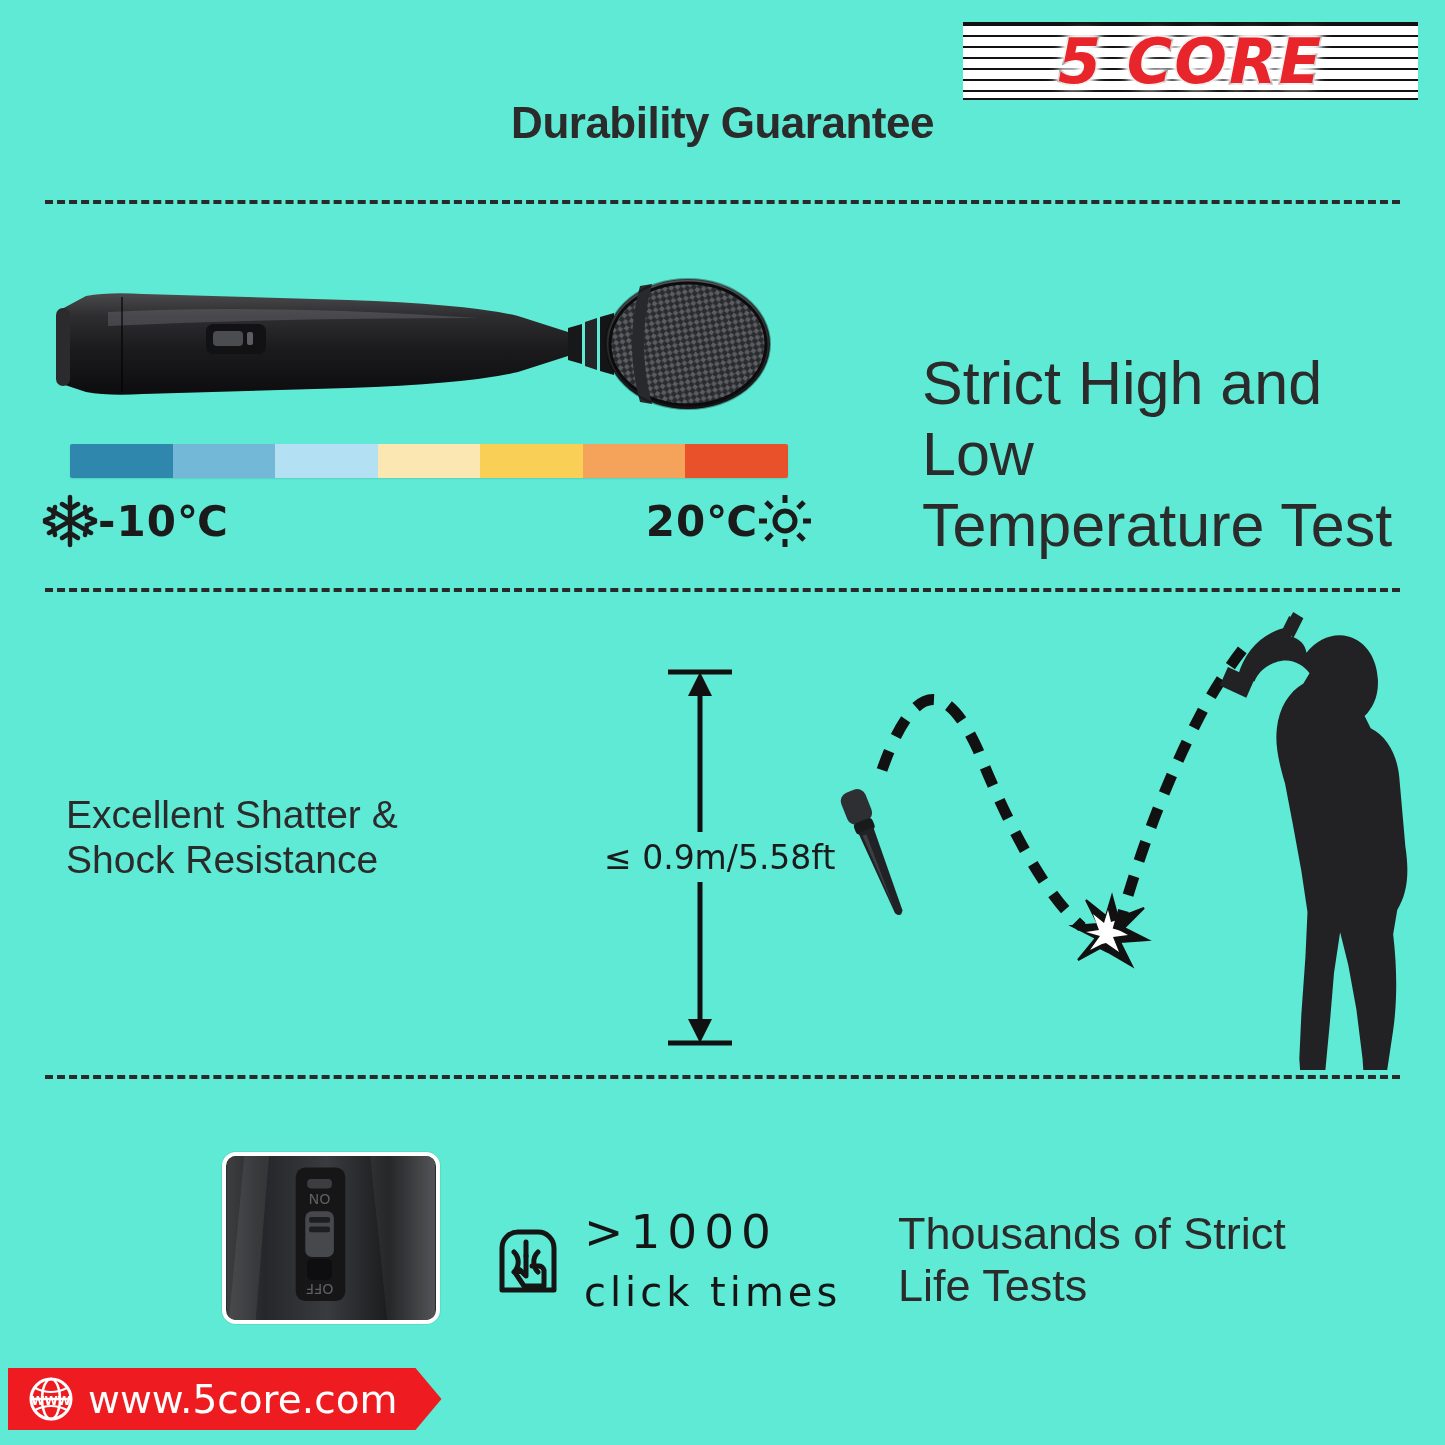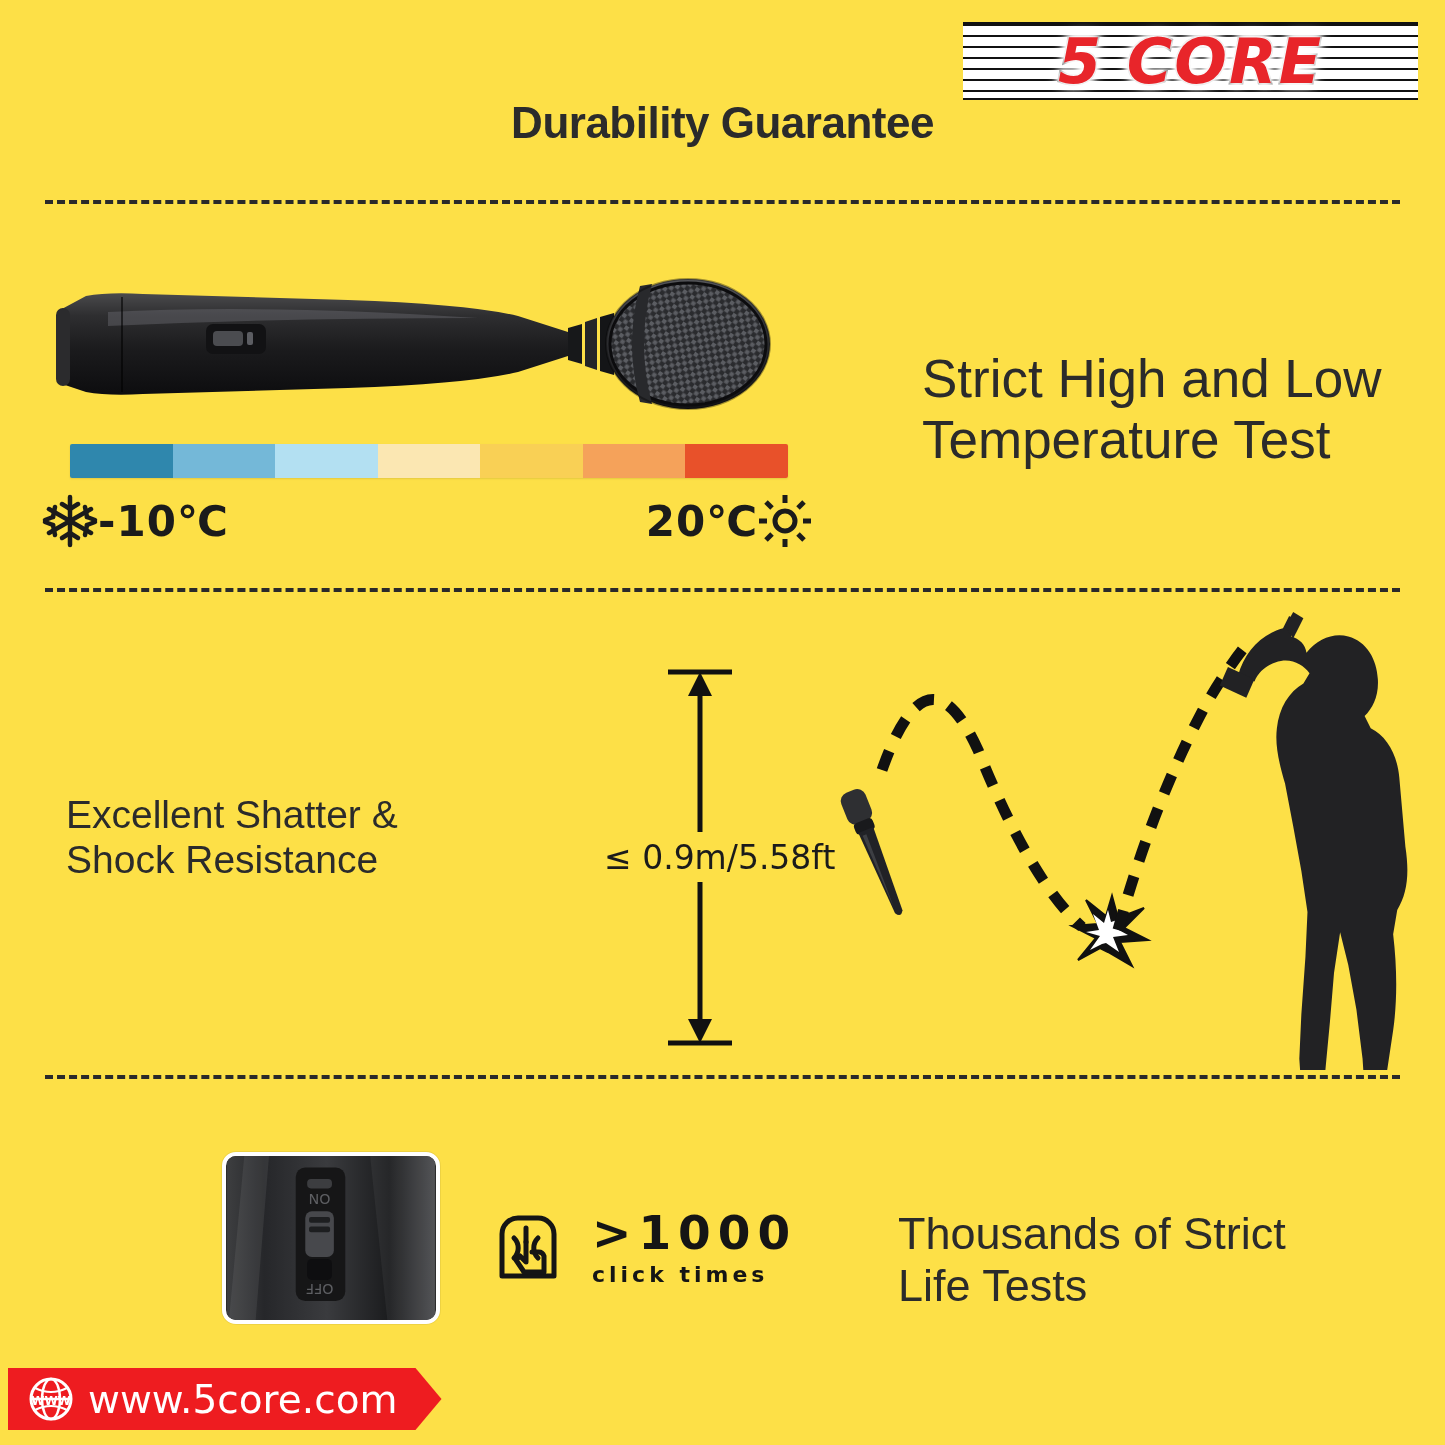--- a/index.html
+++ b/index.html
@@ -6,21 +6,21 @@
   * { box-sizing: border-box; margin: 0; padding: 0; }
   html, body {
     width: 1445px; height: 1445px;
     background: #ffffff;
     font-family: "Liberation Sans", sans-serif;
     overflow: hidden;
   }
   #page {
     position: relative;
     width: 1445px; height: 1445px;
-    background: #fde047;
+    background: #5eead4;
   }
 
   
   .logo {
     position: absolute;
     left: 963px; top: 22px;
     width: 455px; height: 78px;
   }
   .logo-stripes {
     position: absolute; inset: 0;
@@ -106,21 +106,21 @@
     font-size: 42px; font-weight: bold;
     color: #1b1b1b; letter-spacing: 1px;
     font-family: "DejaVu Sans", sans-serif;
   }
   .snow-ico, .sun-ico { display: block; }
 
   .txt-strict {
     position: absolute;
     left: 922px; top: 348px;
     width: 490px;
-    font-size: 53px;
+    font-size: 61px;
     line-height: 1.16;
     color: #2b2b2b;
     font-weight: normal;
   }
 
   
   .txt-shatter {
     position: absolute;
     left: 66px; top: 792px;
     width: 520px;
@@ -160,36 +160,36 @@
     border-radius: 14px;
     overflow: hidden;
     box-shadow: 0 0 0 1px rgba(0,0,0,0.06);
     background: #2c2c2c;
   }
   .switch-photo svg { width: 100%; height: 100%; display: block; }
 
   .click-group {
     position: absolute;
     left: 488px; top: 1208px;
-    display: flex; align-items: center; gap: 24px; font-weight: bold;
+    display: flex; align-items: center; gap: 16px;
   }
   .click-ico { flex: none; }
   .click-text { display: flex; flex-direction: column; }
   .click-count {
     font-size: 47px;
     color: #151515;
     letter-spacing: 7px;
     line-height: 1;
     font-family: "DejaVu Sans", sans-serif;
   }
   .click-sub {
-    font-size: 22px;
+    font-size: 40px;
     color: #151515;
     letter-spacing: 4px;
-    margin-top: 6px;
+    margin-top: 14px;
     font-family: "DejaVu Sans", sans-serif;
   }
 
   .txt-thousands {
     position: absolute;
     left: 898px; top: 1208px;
     width: 500px;
     font-size: 45px;
     line-height: 1.16;
     color: #2b2b2b;

